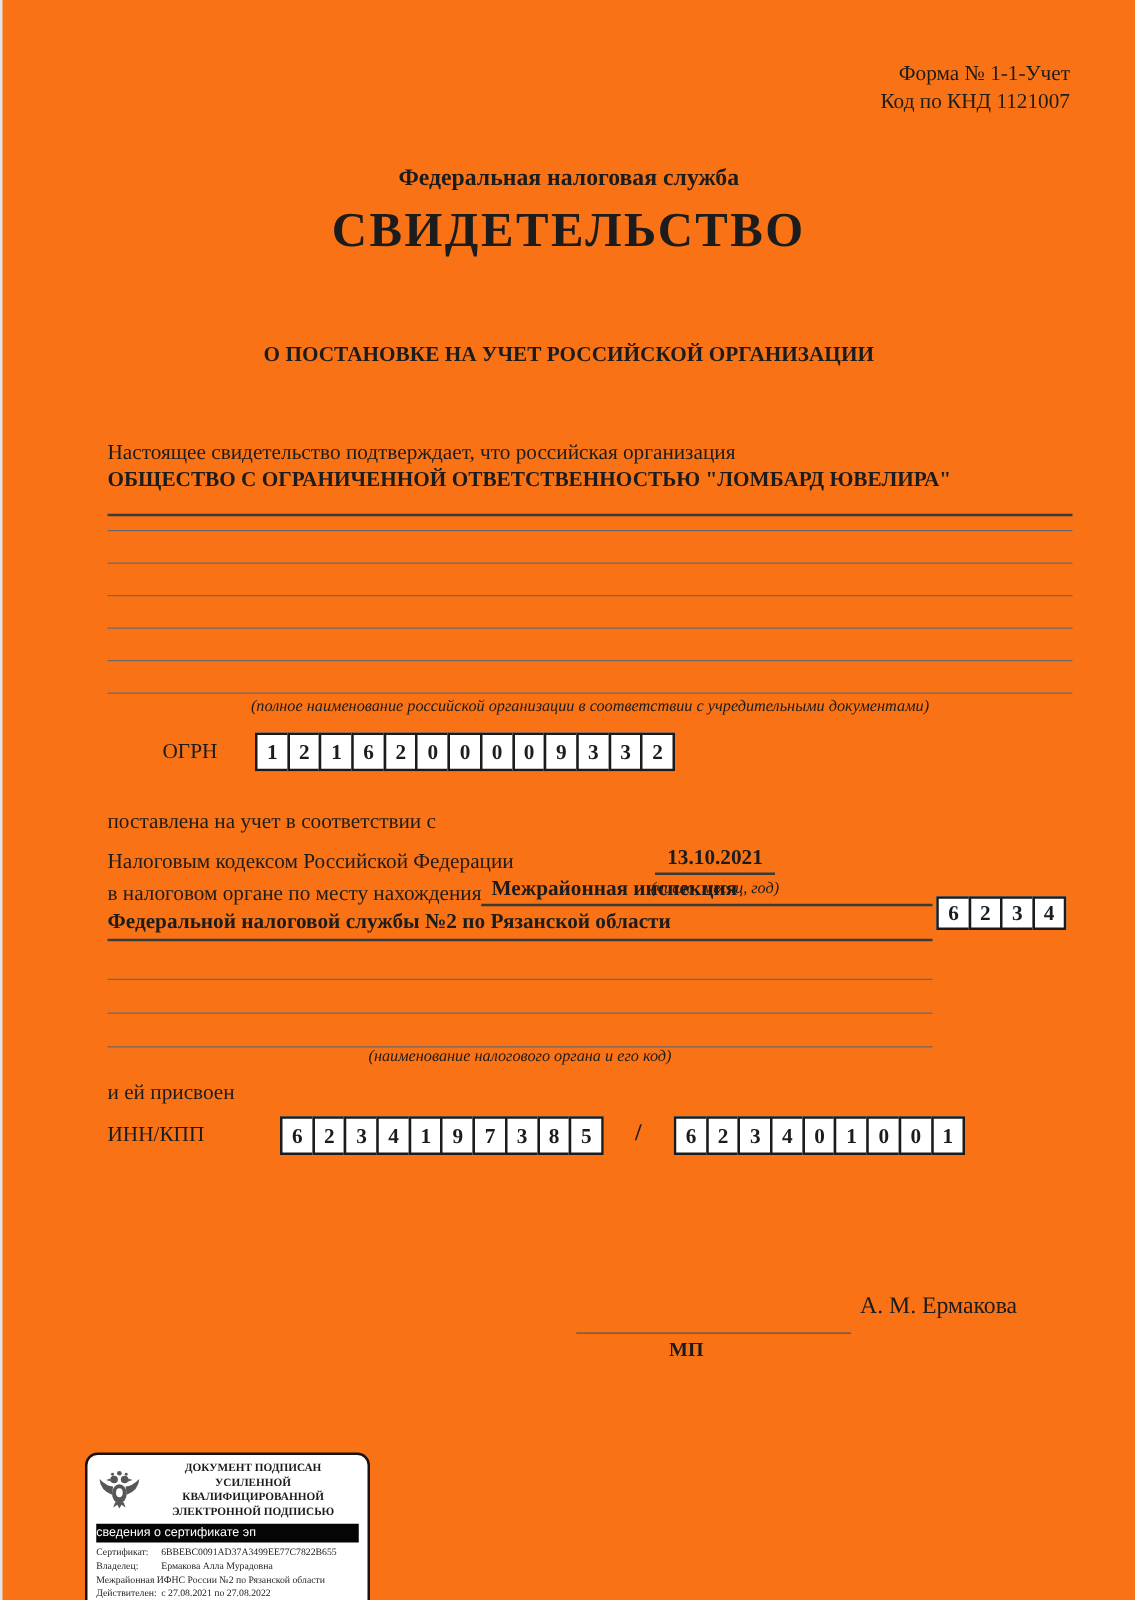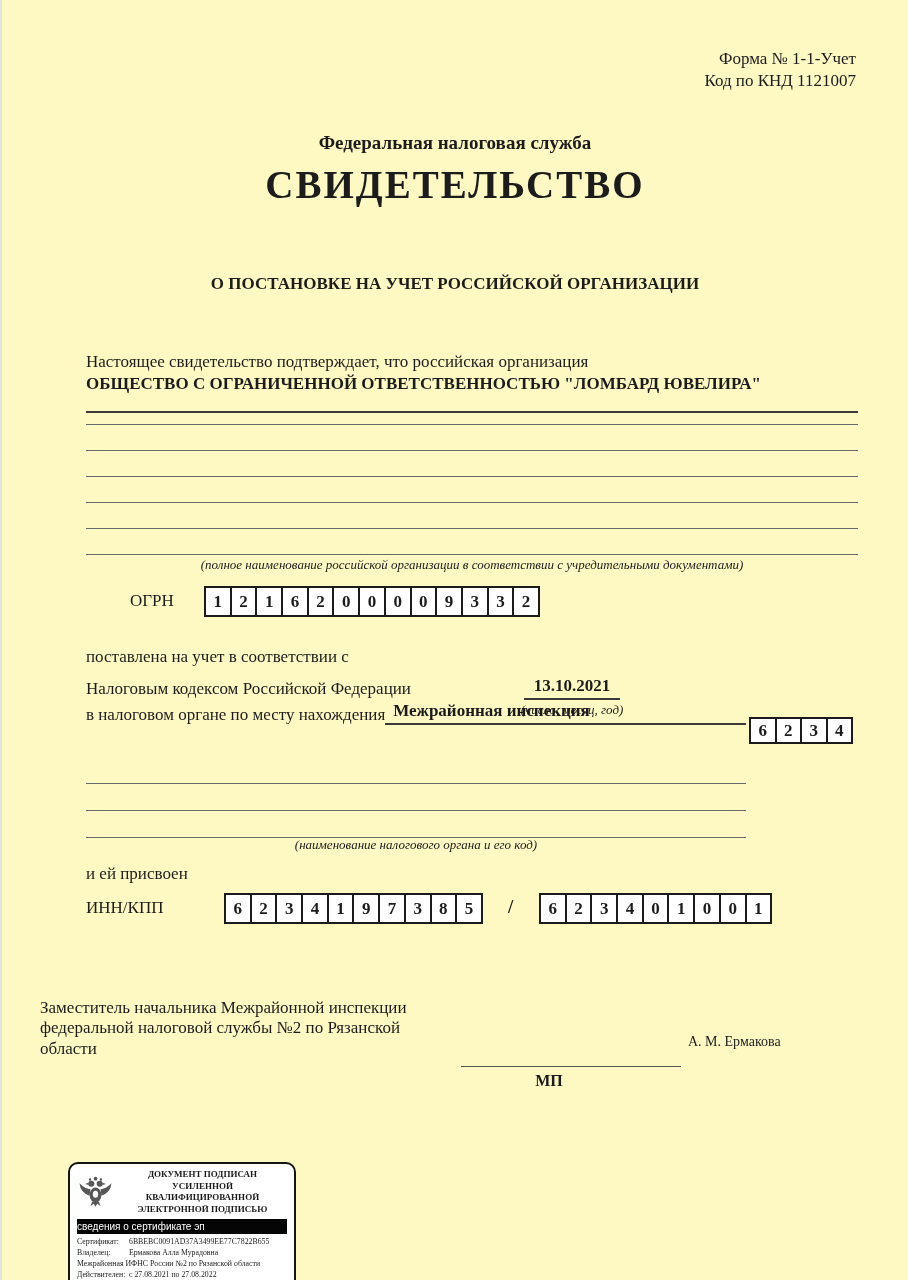--- a/index.html
+++ b/index.html
@@ -1,19 +1,19 @@
 <!DOCTYPE html>
 <html><head>
 <meta charset="utf-8">
 <style>
   * { margin:0; padding:0; box-sizing:border-box; }
   html,body { background:#ffffff; }
   .page {
     position:relative; width:908px; height:1280px; margin:0 auto;
-    background:#fef9c3; color:#1c1c1c;
+    background:#f97316; color:#1c1c1c;
     font-family:"Liberation Serif","DejaVu Serif",serif;
     border-left:2px solid #e3e3e3;
     overflow:hidden;
   }
   .abs { position:absolute; }
   .form-ref { right:52px; top:48px; text-align:right; font-size:17px; line-height:1.3; }
   .agency { left:0; top:132px; width:100%; text-align:center; font-weight:bold; font-size:19px; }
   .doc-title { left:0; top:162px; width:100%; text-align:center; font-weight:bold; font-size:39px; letter-spacing:2px; }
   .subtitle { left:0; top:272px; width:100%; text-align:center; font-weight:bold; font-size:17px; line-height:1.45; }
   .subtitle div { white-space:pre; }
@@ -47,21 +47,21 @@
   .code-boxes { left:747px; top:717px; }
   .ruled3 { left:84px; top:757px; width:660px; }
   .ruled3 .rline { height:27px; border-bottom:1.5px solid #6a6a6a; }
   .organ-caption { left:84px; top:837px; width:660px; text-align:center; font-style:italic; font-size:13px; }
   .assigned { left:84px; top:864px; }
   .innkpp-label { left:84px; top:898px; }
   .inn-boxes { left:222px; top:893px; }
   .slash { left:506px; top:896px; font-weight:bold; font-size:19px; }
   .kpp-boxes { left:537px; top:893px; }
   .signer-title { left:38px; top:998px; width:414px; font-size:17px; line-height:1.2; }
-  .signer-name { left:686px; top:1034px; font-size:14px; }
+  .signer-name { left:686px; top:1034px; font-size:19px; }
   .seal-line { left:459px; top:1066px; width:220px; border-top:1.5px solid #555; }
   .seal-label { left:459px; top:1072px; width:176px; text-align:center; font-weight:bold; font-size:16px; }
   .stamp {
     left:66px; top:1162px; width:228px; background:#fff;
     border:2px solid #141414; border-radius:10px; padding:5px 7px 6px;
   }
   .stamp-header { display:flex; align-items:center; gap:4px; }
   .stamp-header-text { flex:1; text-align:center; font-weight:bold; font-size:9px; line-height:1.3; }
   .stamp-bar {
     margin:3px 0; background:#050505; color:#ffffff; 
@@ -128,20 +128,21 @@
   <div class="abs date-block">
     <span class="date-value">13.10.2021</span>
     <div class="date-caption">(число, месяц, год)</div>
   </div>
 
   <div class="abs organ-line1">
     <span class="prefix">в налоговом органе по месту нахождения</span>
     <span class="value">Межрайонная инспекция</span>
   </div>
 
+  <div class="abs organ-line2">Федеральной налоговой службы №2 по Рязанской области</div>
 
   <div class="abs boxes small-cell code-boxes">
       <span class="cell">6</span>
       <span class="cell">2</span>
       <span class="cell">3</span>
       <span class="cell">4</span>
     </div>
 
   <div class="abs ruled3">
     <div class="rline"></div>
@@ -172,21 +173,20 @@
       <span class="cell">2</span>
       <span class="cell">3</span>
       <span class="cell">4</span>
       <span class="cell">0</span>
       <span class="cell">1</span>
       <span class="cell">0</span>
       <span class="cell">0</span>
       <span class="cell">1</span>
     </div>
 
-  <div class="abs signer-title">Заместитель начальника Межрайонной инспекции федеральной налоговой службы №2 по Рязанской области</div>
   <div class="abs signer-name">А. М. Ермакова</div>
   <div class="abs seal-line"></div>
   <div class="abs seal-label">МП</div>
 
   <div class="abs stamp">
     <div class="stamp-header">
       <svg class="emblem" viewBox="0 0 44 44">
         <g fill="#575757">
           <ellipse cx="22" cy="25" rx="7" ry="9"></ellipse>
           <path d="M15 26 Q4 22 3 11 Q10 18 16 18 Z"></path>

